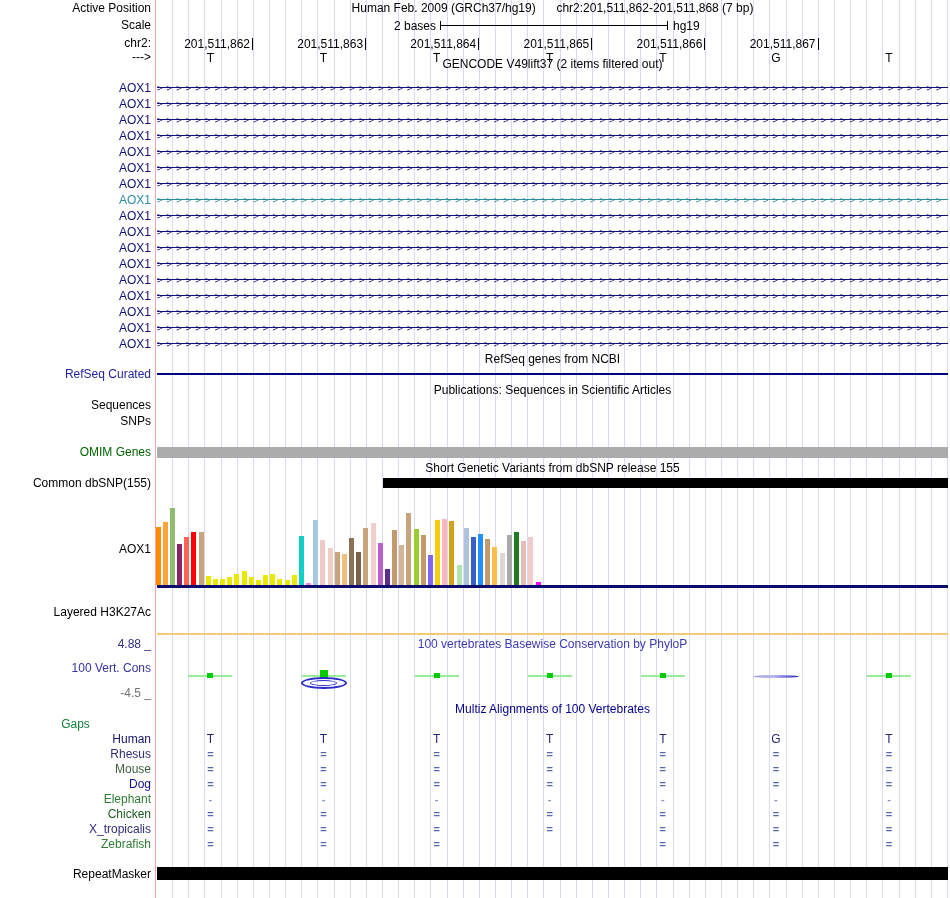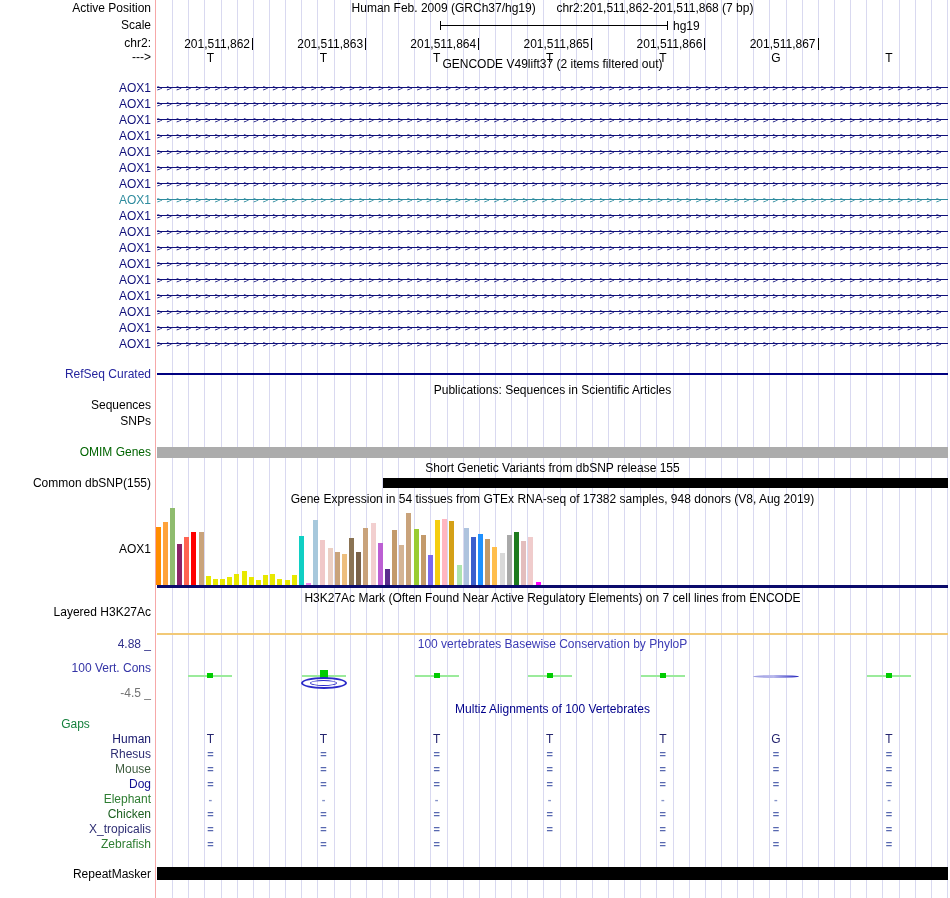--- a/index.html
+++ b/index.html
@@ -86,49 +86,49 @@
     <div class="gridline" style="left: 172.143px;"></div>
 
   <div class="lbl" style="top:2px;">Active Position</div>
   <div class="title" style="top:2px;">
     <span>Human Feb. 2009 (GRCh37/hg19)</span>
     <span style="display:inline-block;width:14px;"></span>
     <span>chr2:201,511,862-201,511,868 (7 bp)</span>
   </div>
 
   <div class="lbl" style="top:19px;">Scale</div>
+  <div class="abs" style="top:19px;left:157px;width:279px;text-align:right;">2 bases</div>
   <div class="scalebar" style="top:21px;left:440px;width:226px;">
       <div class="scalebar-line"></div>
     </div>
   <div class="abs" style="top:19px;left:673px;">hg19</div>
 
   <div class="lbl" style="top:37px;">chr2:</div>
   <div class="lbl" style="top:51px;">---&gt;</div>
 
   <div class="title" style="top:58px;">GENCODE V49lift37 (2 items filtered out)</div>
 
+  <div class="title" style="top:353px;">RefSeq genes from NCBI</div>
   <div class="lbl" style="top: 368px; color: rgb(36, 36, 158);" id="refseq-lbl">RefSeq Curated</div>
   <div class="hbar" id="refseq-line" style="top: 373px; left: 157px; width: 791px; height: 2px; background: rgb(0, 0, 128);"></div>
 
   <div class="title" style="top:384px;">Publications: Sequences in Scientific Articles</div>
   <div class="lbl" style="top:399px;">Sequences</div>
   <div class="lbl" style="top:415px;">SNPs</div>
 
   <div class="lbl" style="top: 446px; color: rgb(0, 100, 0);" id="omim-lbl">OMIM Genes</div>
   <div class="hbar" id="omim-bar" style="top: 447px; left: 157px; width: 791px; height: 11px; background: rgb(172, 172, 172);"></div>
 
   <div class="title" style="top:462px;">Short Genetic Variants from dbSNP release 155</div>
   <div class="lbl" style="top:477px;">Common dbSNP(155)</div>
   <div class="hbar" id="dbsnp-bar" style="top: 478px; left: 383px; width: 565px; height: 10px; background: rgb(0, 0, 0);"></div>
 
-  <div class="title" style="top:493px;">Gene Expression in 54 tissues from GTEx RNA-seq of 17382 samples, 948 donors (V8, Aug 2019)</div>
   <div class="lbl" style="top:543px;">AOX1</div>
   <div class="hbar" id="gtex-baseline" style="top: 585px; left: 157px; width: 791px; height: 3px; background: rgb(11, 11, 107);"></div>
 
-  <div class="title" style="top:592px;">H3K27Ac Mark (Often Found Near Active Regulatory Elements) on 7 cell lines from ENCODE</div>
   <div class="lbl" style="top:606px;">Layered H3K27Ac</div>
   <div class="hbar" id="h3k27ac-line" style="top: 633px; left: 157px; width: 791px; height: 2px; background: rgb(242, 201, 119);"></div>
 
   <div class="lbl" style="top: 638px; color: rgb(48, 48, 138);" id="phy-max">4.88 _</div>
   <div class="title" style="top: 638px; color: rgb(58, 58, 180);" id="phy-title">100 vertebrates Basewise Conservation by PhyloP</div>
   <div class="lbl" style="top: 662px; color: rgb(51, 51, 166);" id="phy-lbl">100 Vert. Cons</div>
   <div class="lbl" style="top: 687px; color: #737373;" id="phy-min">-4.5 _</div>
 
   <div class="title" style="top: 703px; color: rgb(0, 0, 139);" id="multiz-title">Multiz Alignments of 100 Vertebrates</div>
 

